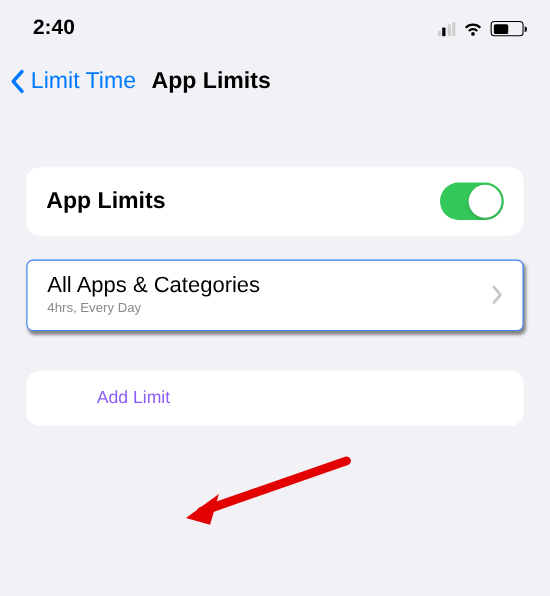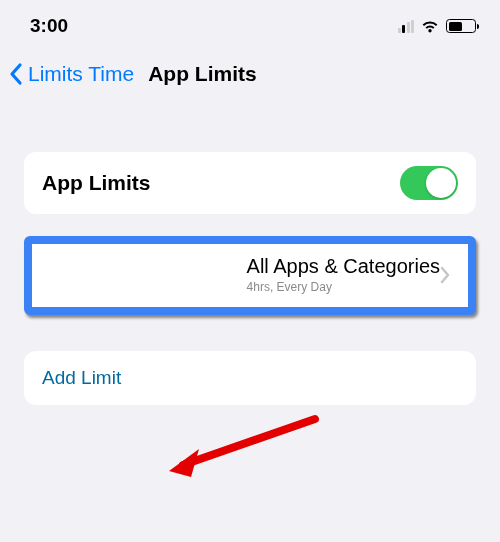--- a/index.html
+++ b/index.html
@@ -135,25 +135,25 @@
     .footer-text {
       color: #8a8a8e;
       font-size: 16px;
       line-height: 1.35;
       padding: 10px 8px 0 8px;
     }
     .highlight-card {
       background: #fff;
       border-radius: 6px;
       padding: 11px 18px 13px 18px;
-      border: 8px solid #3b82f6;
+      border: 1px solid #3b82f6;
       box-shadow: 2px 3px 3px rgba(0,0,0,0.45);
       margin: 22px 24px 0 24px;
       display: flex;
-      justify-content: flex-end;
+      justify-content: space-between;
       align-items: center;
     }
     .highlight-title {
       font-size: 20px;
       font-weight: 500;
       color: #000;
     }
     .highlight-sub {
       font-size: 12px;
       color: #8a8a8e;
@@ -163,59 +163,60 @@
       width: 10px;
       height: 18px;
     }
     .add-card {
       background: #fff;
       border-radius: 12px;
       padding: 16px 18px;
       margin: 36px 24px 0 24px;
     }
     .add-label {
-      font-size: 19px;
-      color: #0369a1;
+      font-size: 16px;
+      color: #8b5cf6;
       font-weight: 500;
+      margin-left: 46px;
     }
     .arrow-annotation {
       position: absolute;
       left: 165px;
       top: 409px;
       width: 160px;
       height: 70px;
       pointer-events: none;
     }
   </style>
 </head>
 <body>
 
 <div class="status-bar">
-  <div class="status-time">3:00</div>
+  <div class="status-time">2:40</div>
   <div class="status-right">
     <div class="signal-bars">
       <div class="signal-bar b1"></div>
       <div class="signal-bar b2"></div>
       <div class="signal-bar b3"></div>
       <div class="signal-bar b4"></div>
     </div>
     <svg class="wifi-icon" viewBox="0 0 20 15">
       <path d="M10 13.5 a1.7 1.7 0 1 0 0-3.4 a1.7 1.7 0 0 0 0 3.4 Z M5.5 8.4 a6.4 6.4 0 0 1 9 0 l-1.4 1.4 a4.4 4.4 0 0 0-6.2 0 Z M2.6 5.5 a10.5 10.5 0 0 1 14.8 0 l-1.4 1.4 a8.5 8.5 0 0 0-12 0 Z" fill="#000"></path>
     </svg>
     <div class="battery">
       <div class="battery-fill"></div>
     </div>
   </div>
 </div>
 
 <div class="nav-bar">
   <svg class="back-chevron" viewBox="0 0 14 24">
     <polyline points="11,3 3,12 11,21" fill="none" stroke="#007aff" stroke-width="3.2" stroke-linecap="round" stroke-linejoin="round"></polyline>
   </svg>
-  <span class="back-label">Limits Time</span>
+  <span class="back-label">Limit Time</span>
   <span class="nav-title">App Limits</span>
 </div>
 
 <div class="section">
   <div class="card toggle-row">
     <span class="toggle-label">App Limits</span>
     <div class="toggle">
       <div class="toggle-knob"></div>
     </div>
   </div>

